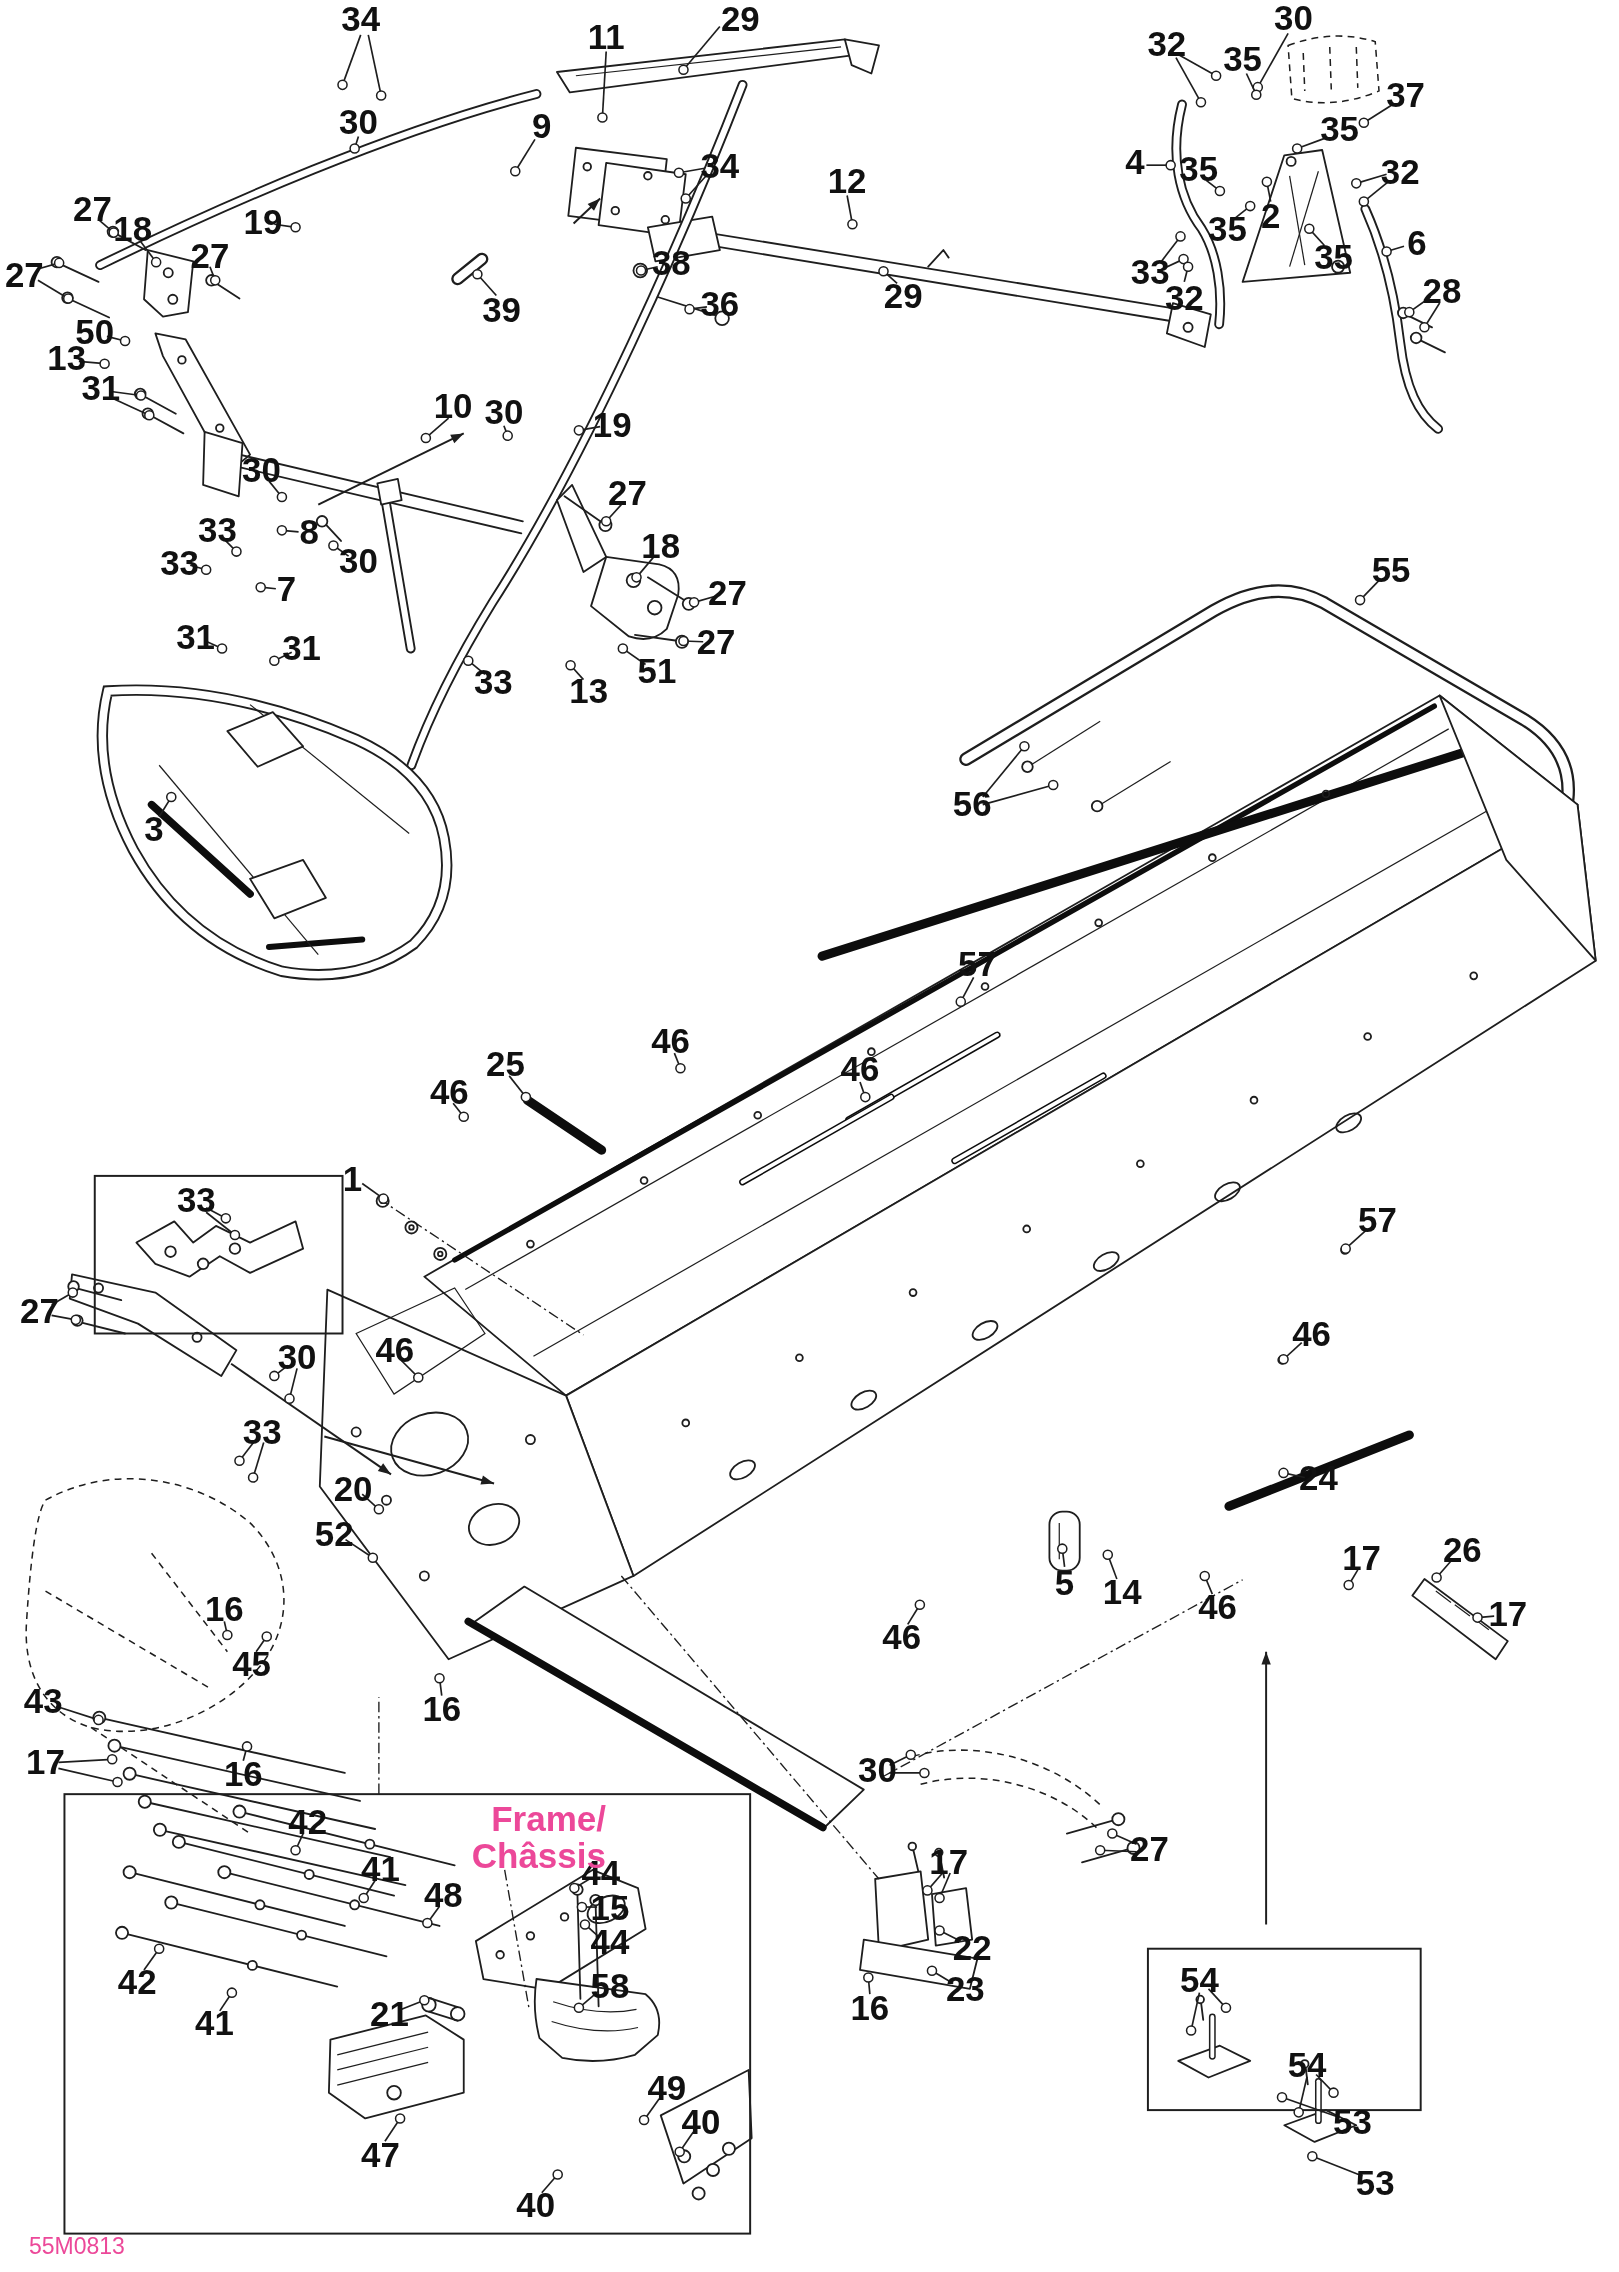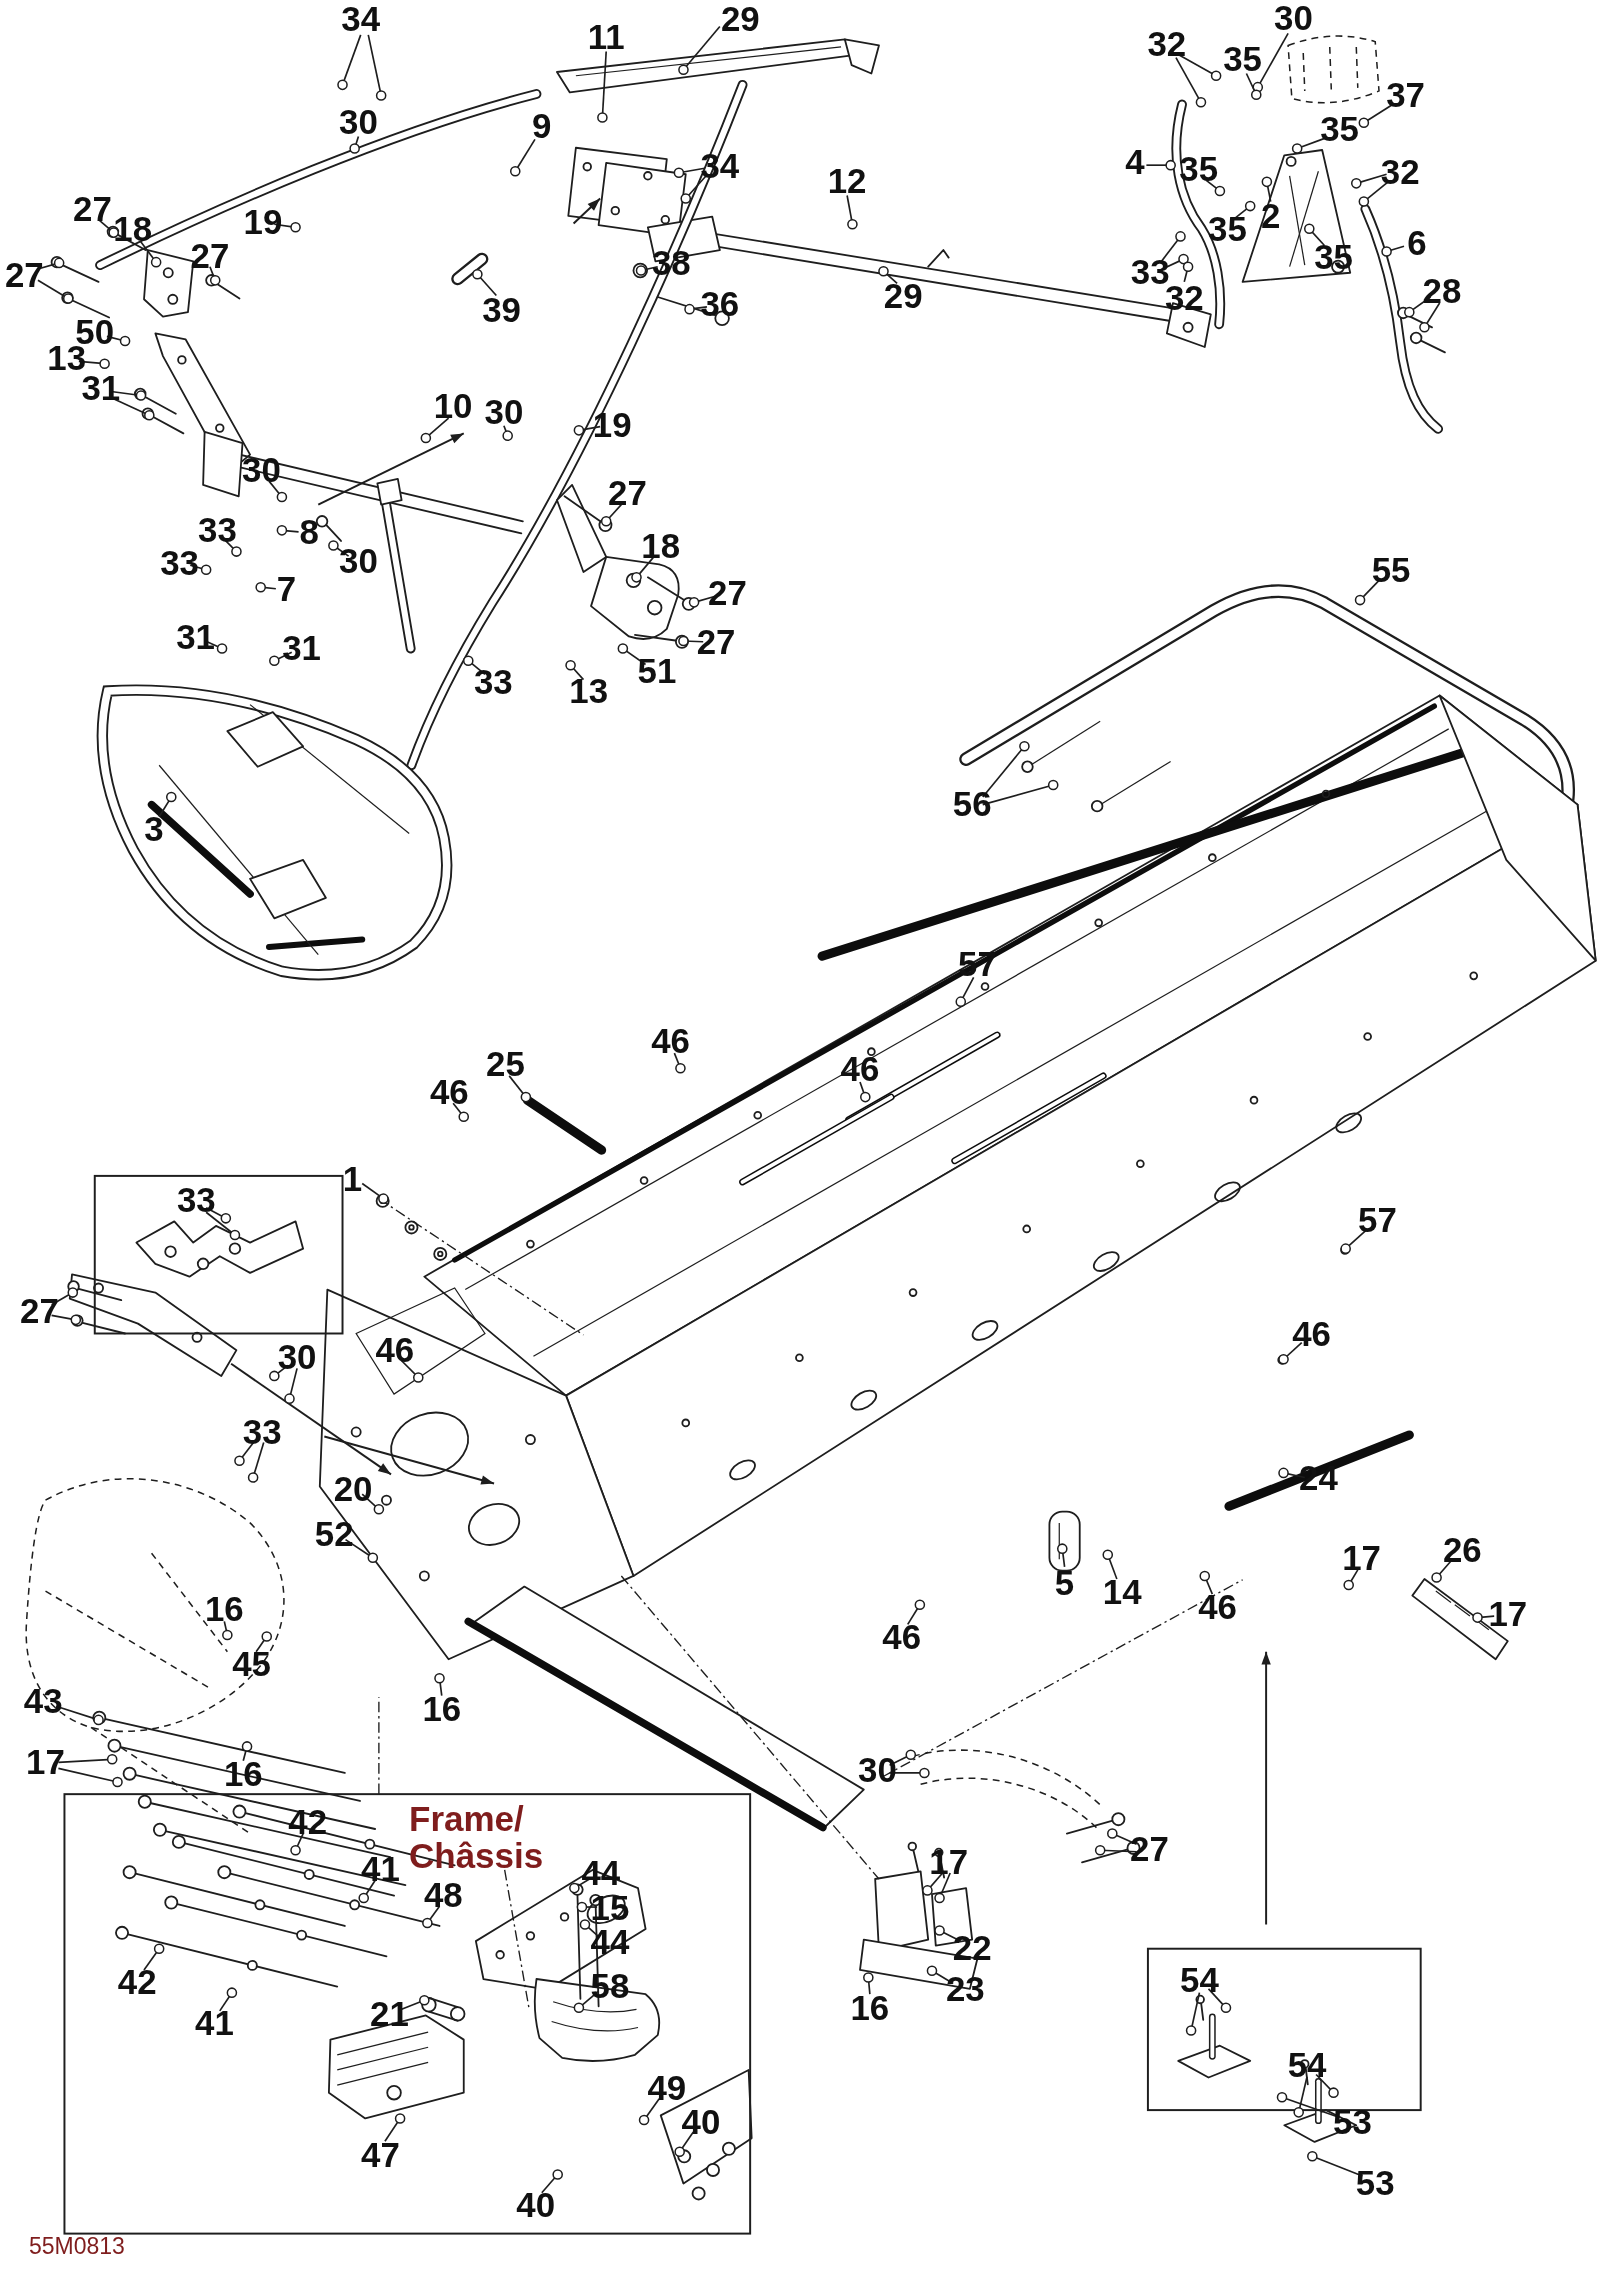--- a/index.html
+++ b/index.html
@@ -1,27 +1,27 @@
 <!DOCTYPE html>
 <html style="font-size:12px"><head>
 <meta charset="utf-8">
 <style>
   html,body{margin:0;padding:0;background:#fff;}
   .page{position:relative;width:1620px;height:2273px;background:#ffffff;overflow:hidden;
-        font-family:"Liberation Sans",sans-serif;color:#7f1d1d;}
+        font-family:"Liberation Sans",sans-serif;color:#ec4899;}
   svg{position:absolute;left:0;top:0;}
   .art{stroke:#1e1e1e;stroke-width:2.4;fill:none;stroke-linecap:round;stroke-linejoin:round;}
   .artf{stroke:#1e1e1e;stroke-width:2.4;fill:#ffffff;stroke-linejoin:round;}
   .thin{stroke:#1e1e1e;stroke-width:1.6;fill:none;}
   .to{stroke:#1e1e1e;fill:none;stroke-linecap:round;}
   .ti{stroke:#ffffff;fill:none;stroke-linecap:round;}
   .dark{stroke:#0d0d0d;fill:none;stroke-linecap:round;}
   .dash{stroke:#1e1e1e;stroke-width:2;fill:none;stroke-dasharray:9 7;}
   .callout-text{font-family:"Liberation Sans",sans-serif;font-weight:700;font-size:46px;fill:#111;}
-  .frame-label{position:absolute;left:409px;top:1801px;width:197px;text-align:left;
+  .frame-label{position:absolute;left:409px;top:1801px;width:197px;text-align:right;
                font-size:35px;font-weight:700;line-height:1.05;}
   .doc-code{position:absolute;left:29px;top:2233px;font-size:23px;font-weight:400;}
 </style>
 </head>
 <body>
 
 <div class="page">
 
   <svg width="1620" height="2273" viewBox="0 0 2138 3000">
 

